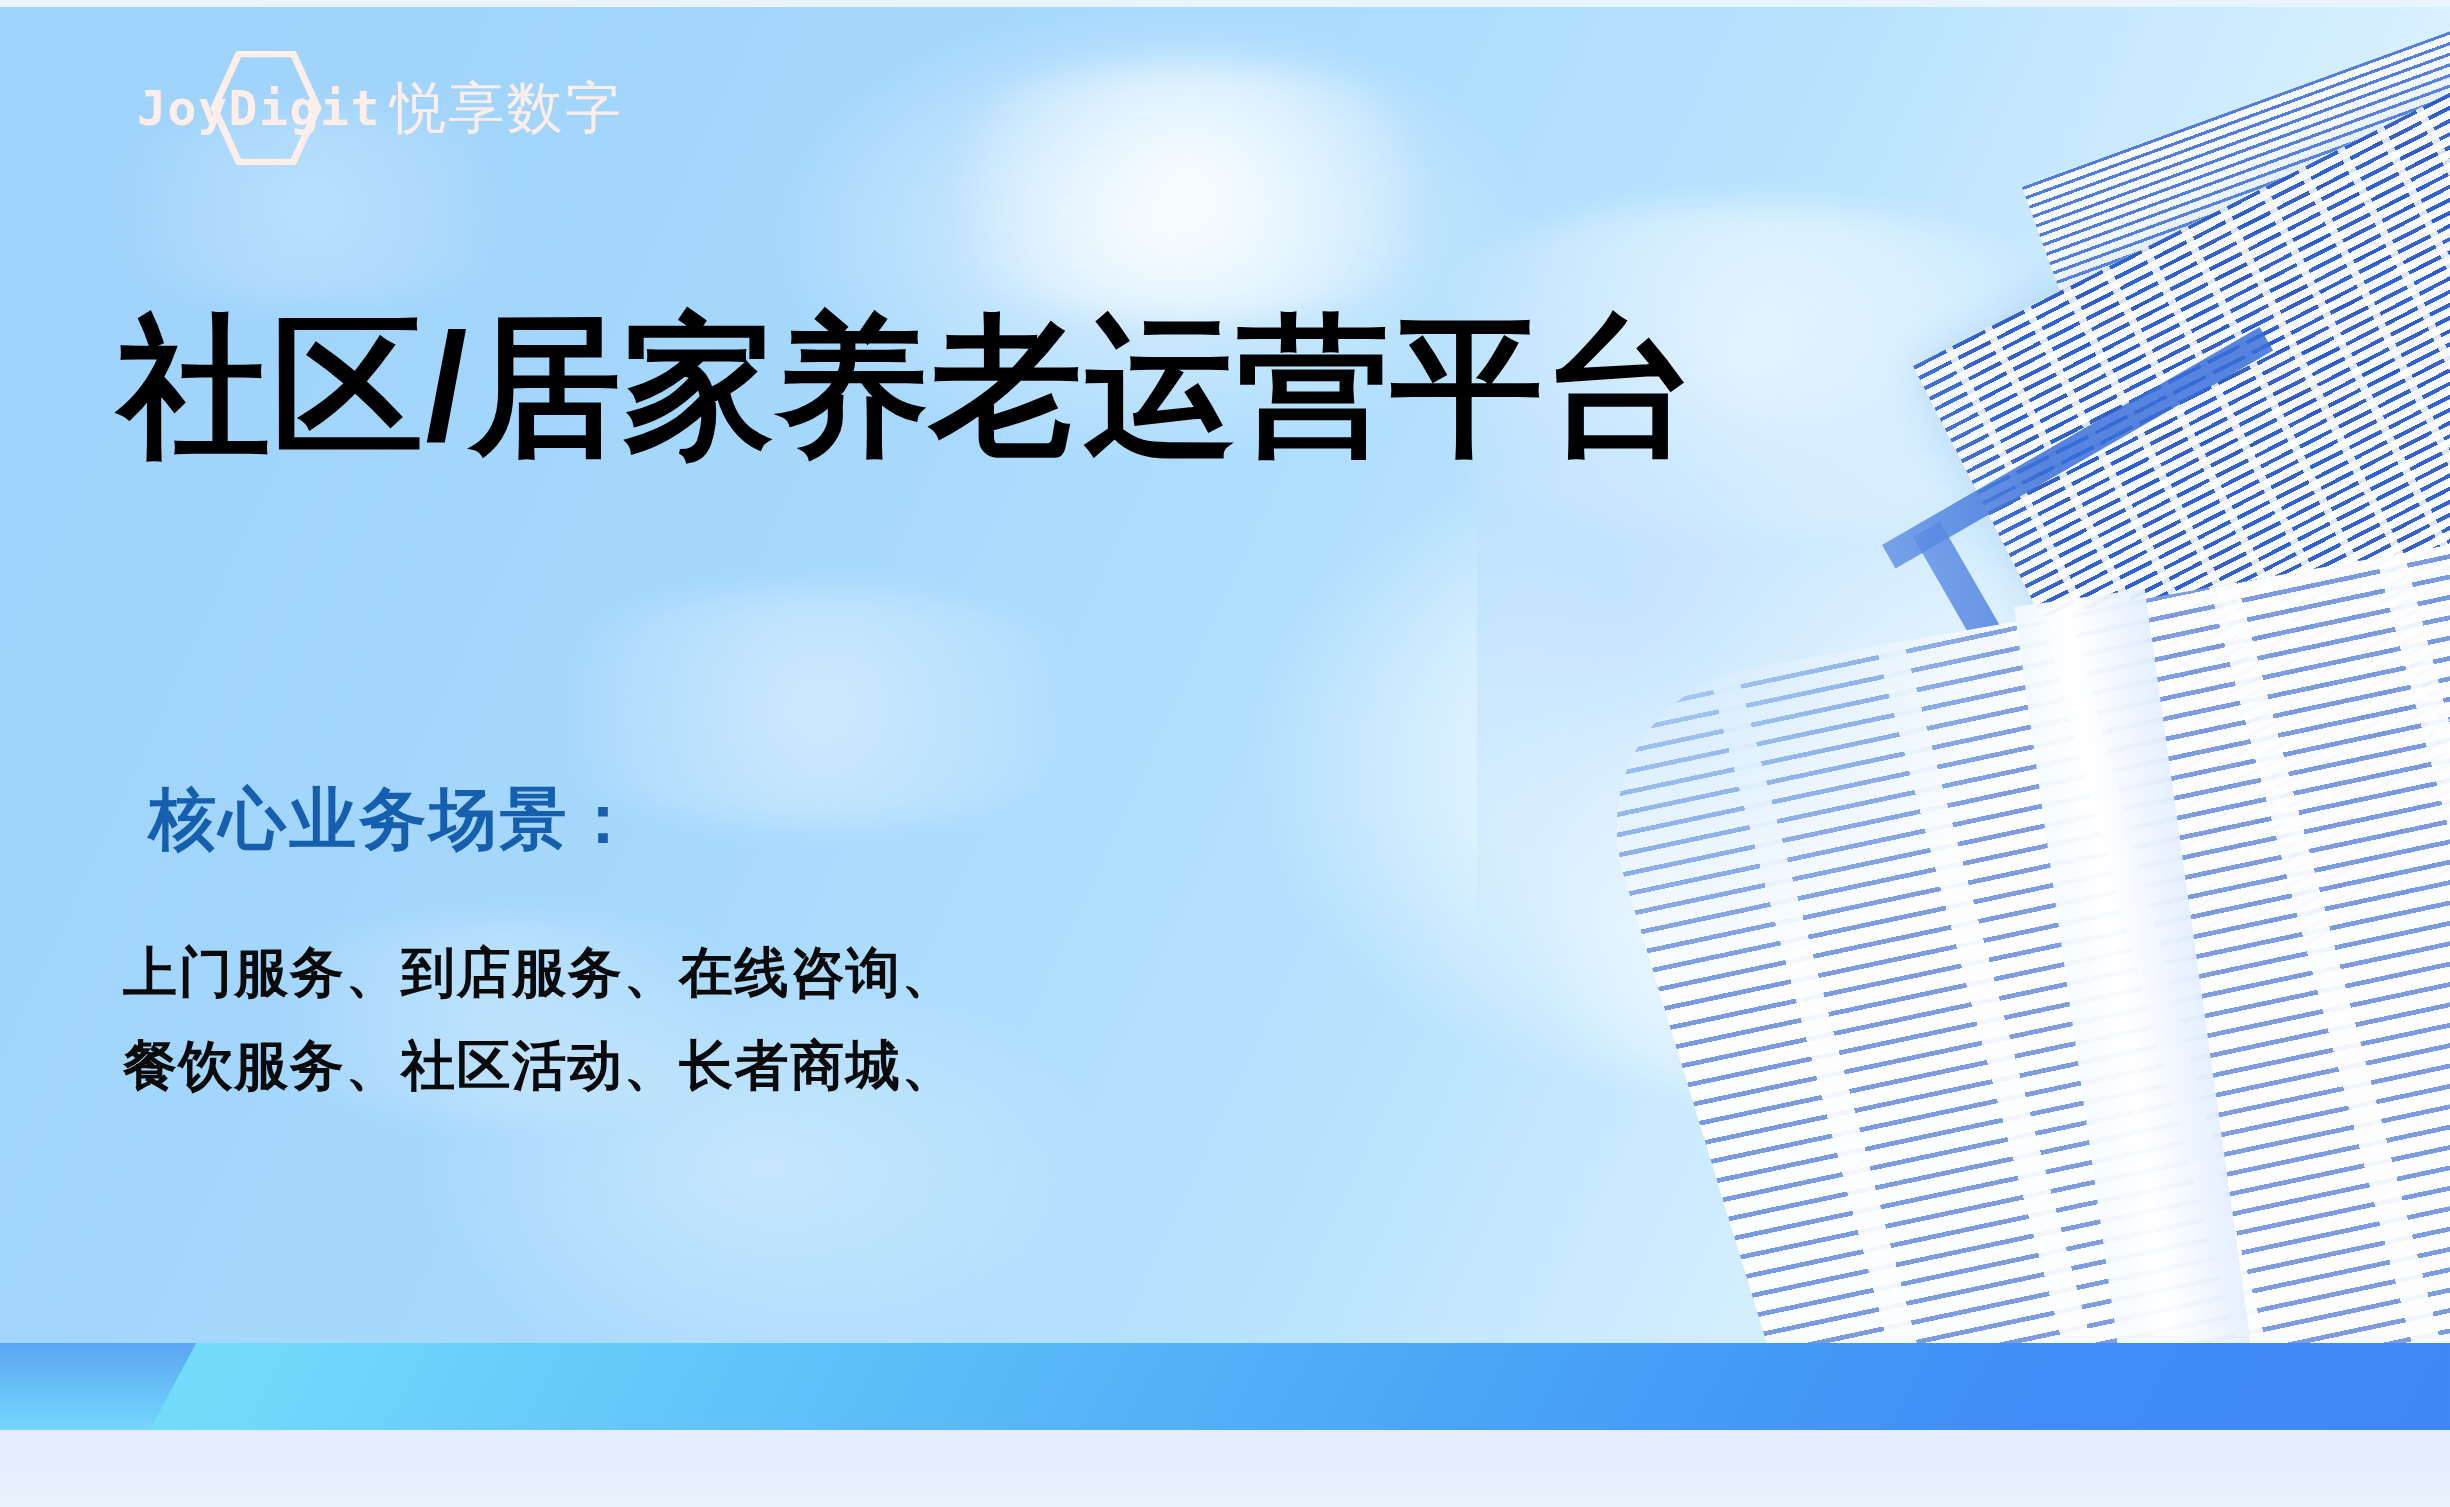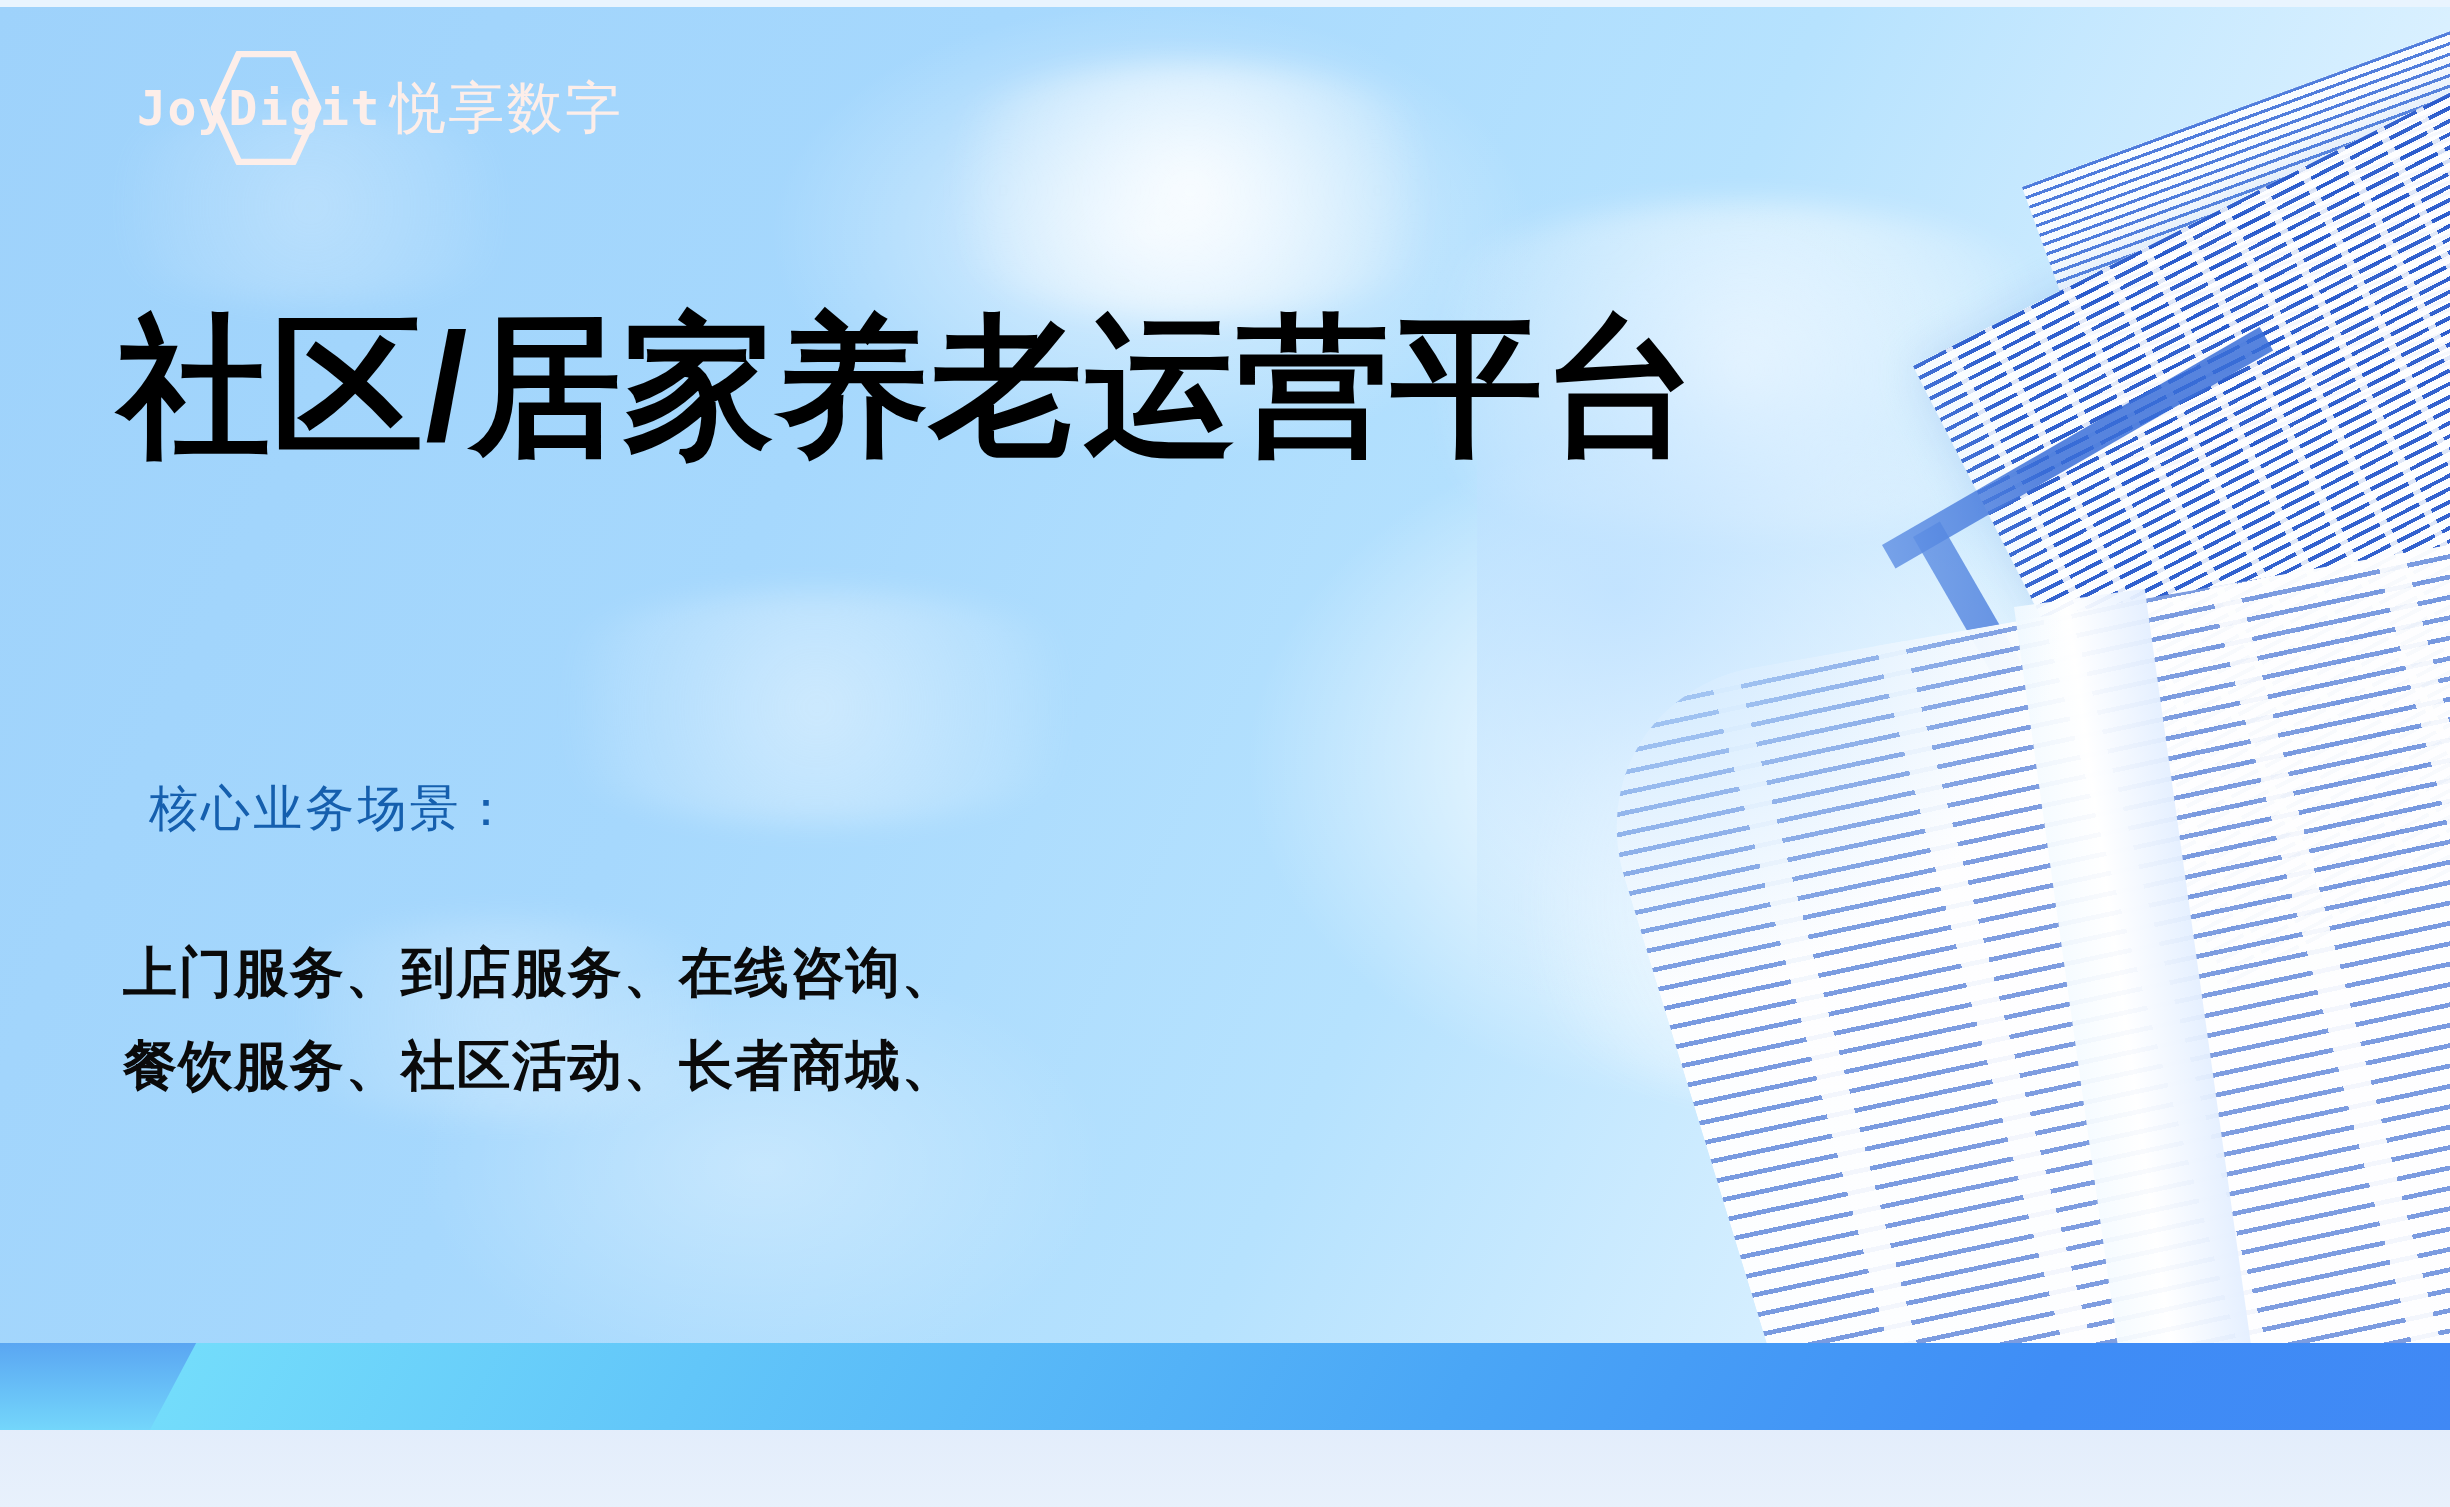--- a/index.html
+++ b/index.html
@@ -224,22 +224,22 @@
     letter-spacing: 1.6px;
     line-height: 1.12;
     white-space: nowrap;
     z-index: 5;
     margin-top: 44px;
   }
   .subhead {
     position: absolute;
     left: 149px;
     top: 782px;
-    font-size: 49px;
-    font-weight: normal;
+    font-size: 67px;
+    font-weight: bold;
     color: #155fae;
     letter-spacing: 3.1px;
     line-height: 1.1;
     white-space: nowrap;
     z-index: 5;
   }
   .scenarios {
     position: absolute;
     left: 123px;
     top: 926px;

